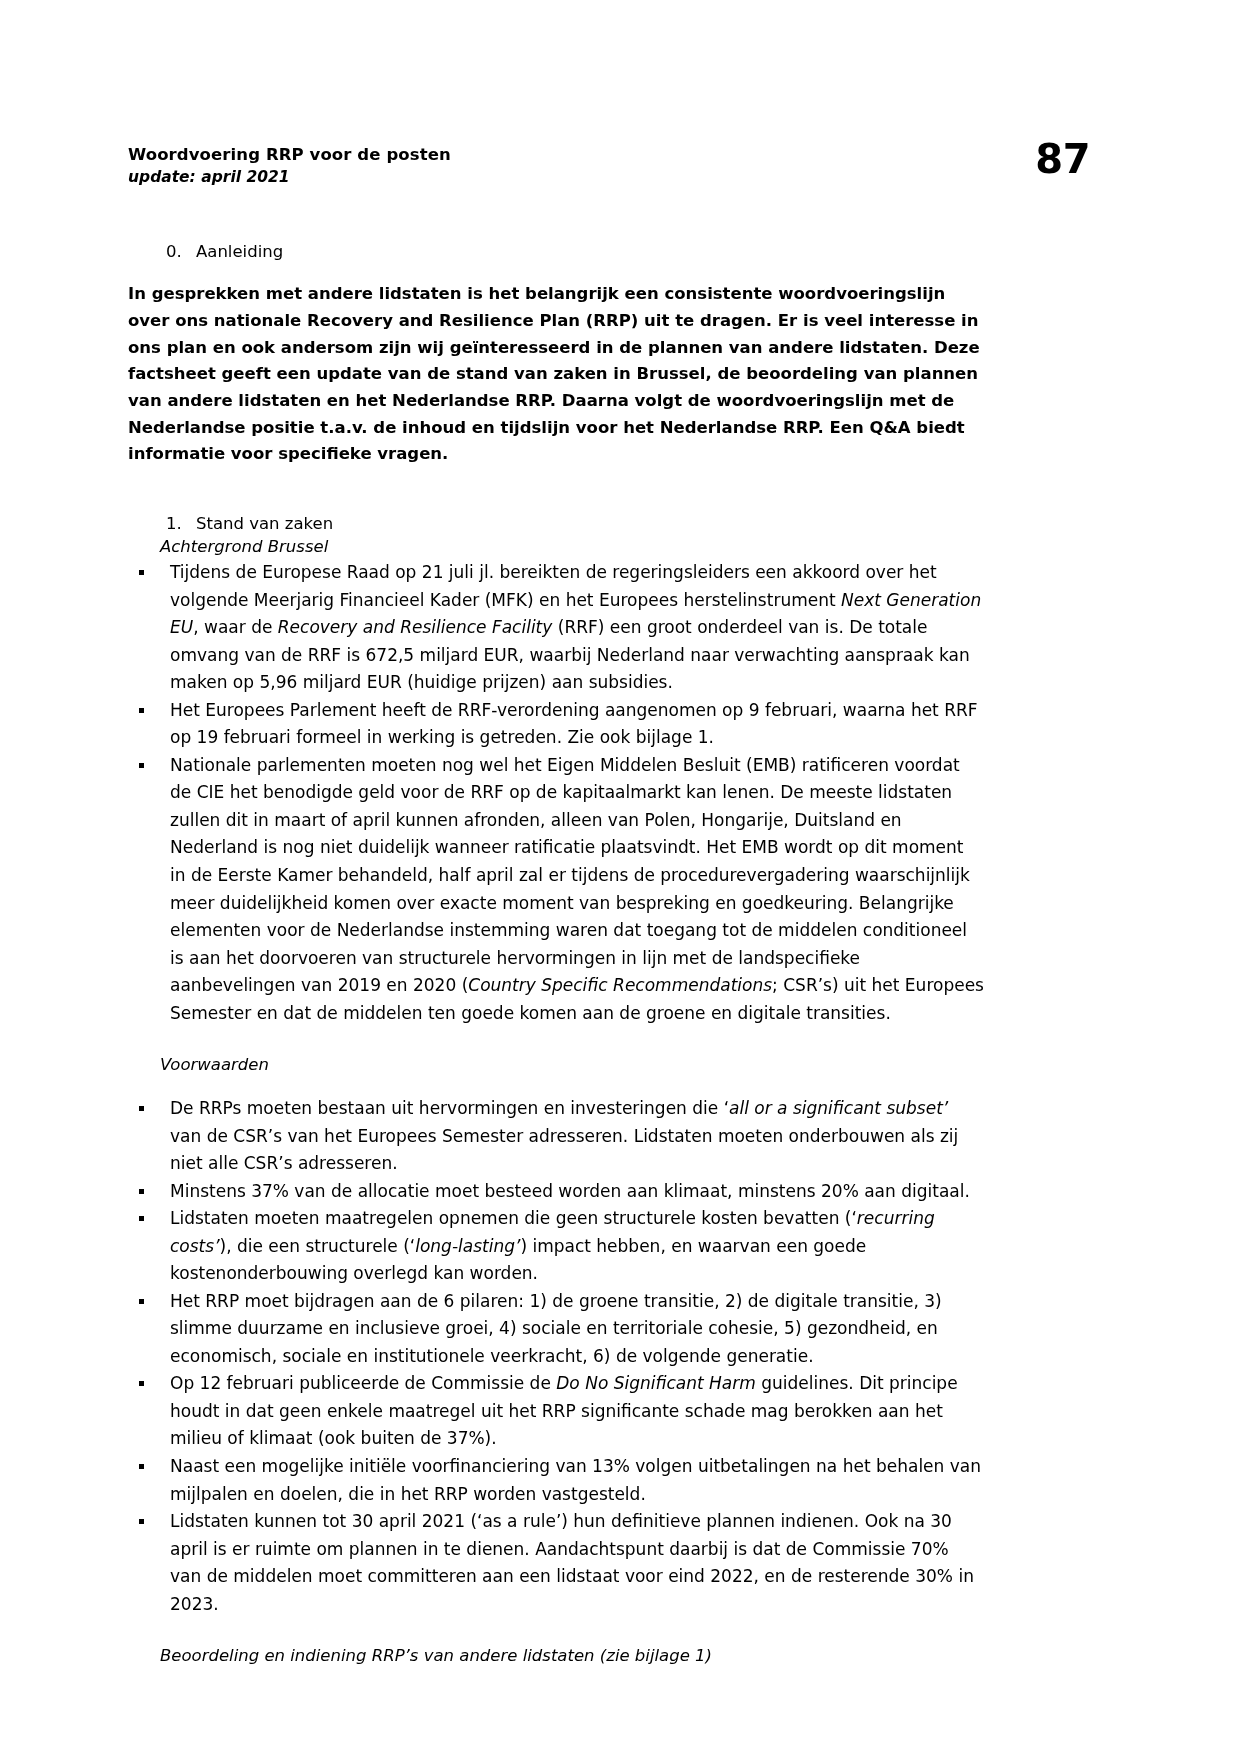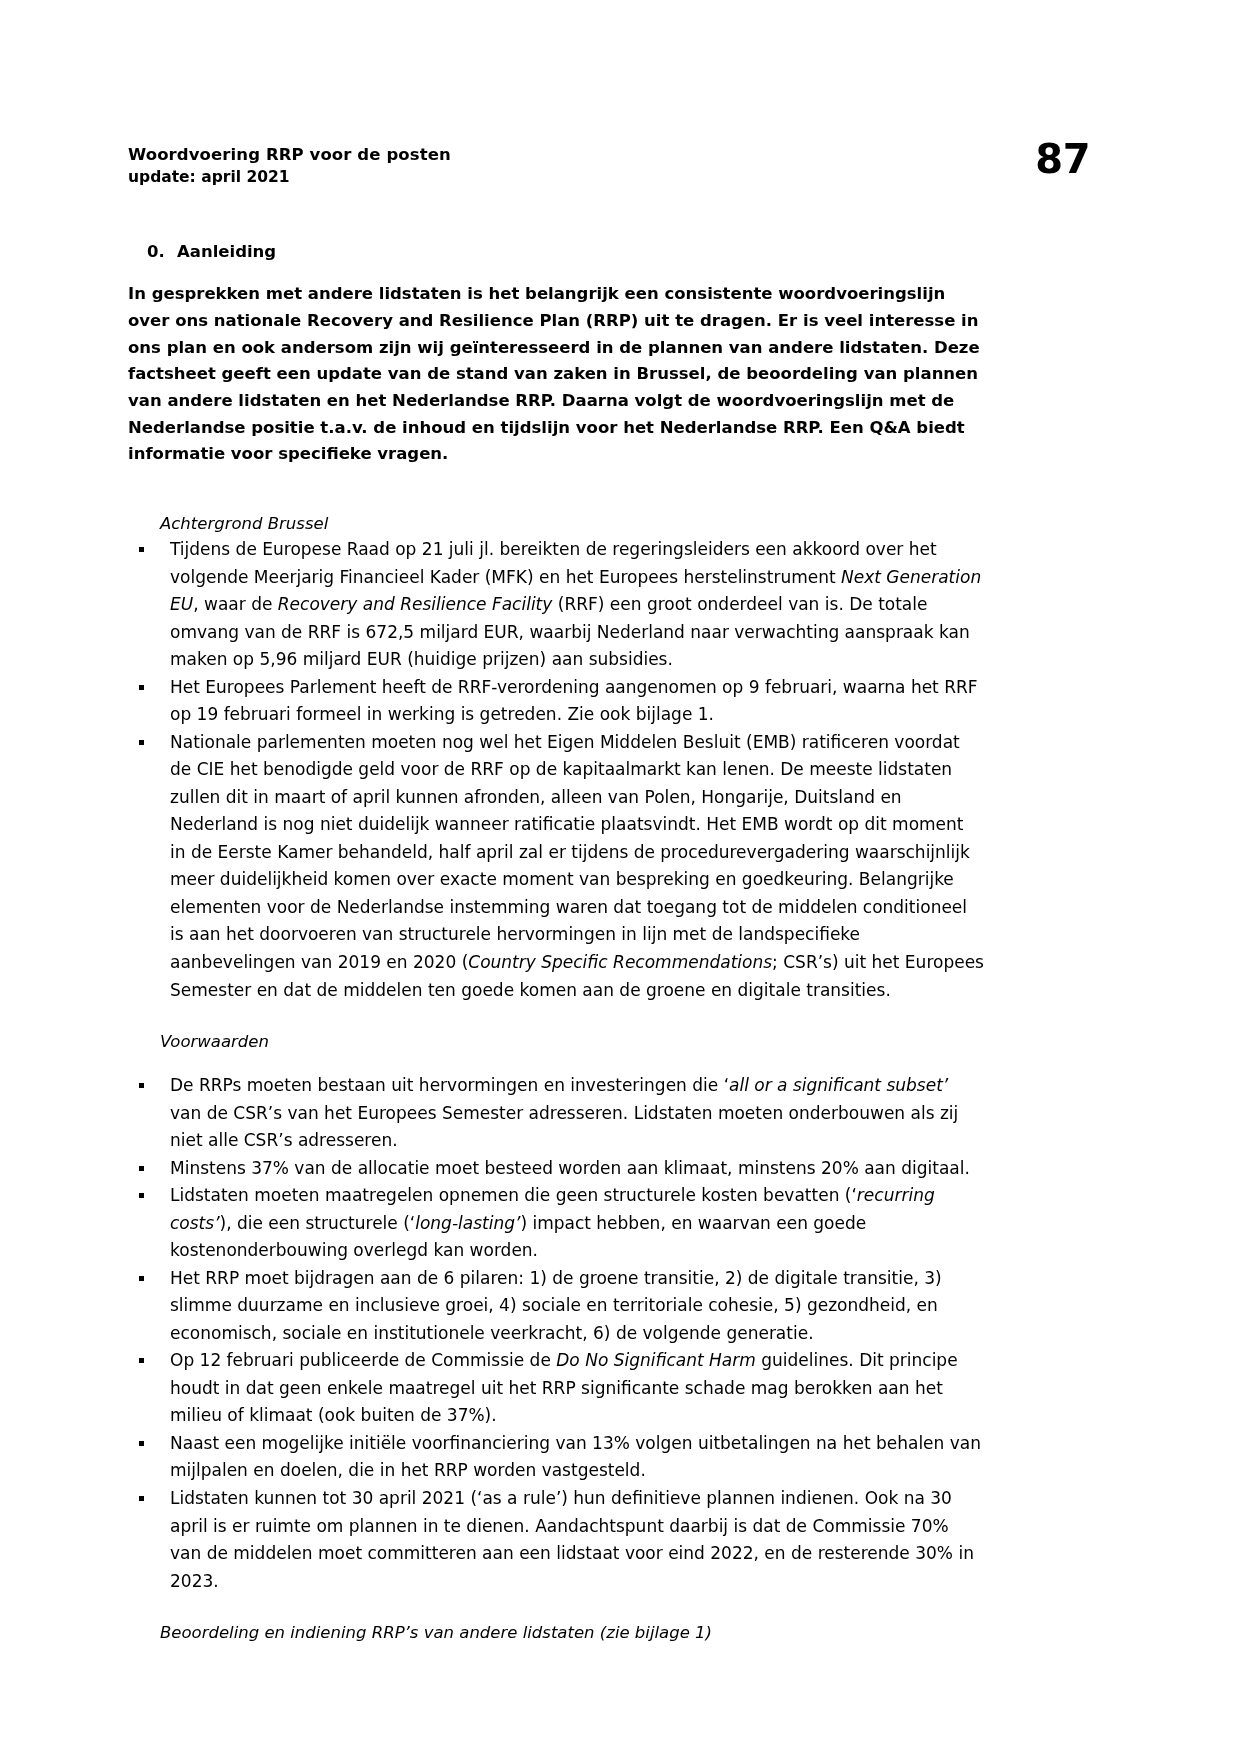--- a/index.html
+++ b/index.html
@@ -36,38 +36,39 @@
     height: 62px;
   }
   .doc-title {
     font-size: 16.5px;
     font-weight: bold;
     letter-spacing: 0.1px;
     line-height: 1.35;
   }
   .doc-subtitle {
     font-size: 15.5px;
+    font-style: italic;
     font-weight: bold;
     line-height: 1.35;
     margin-top: 1px;
   }
   .page-number {
     position: absolute;
     right: -106px;
     top: -8px;
     font-size: 40px;
     font-weight: bold;
     letter-spacing: -0.5px;
   }
 
   
   .section-heading {
     font-size: 16.5px;
-    font-weight: bold;
-    margin-left: 19px;
+    font-weight: normal;
+    margin-left: 38px;
     line-height: 1.4;
   }
   .section-heading .num {
     display: inline-block;
     width: 30px;
   }
   .sub-heading {
     font-size: 16.5px;
     font-style: italic;
     line-height: 1.45;
@@ -129,20 +130,23 @@
     <div class="section-heading">
       <span class="num">0.</span><span>Aanleiding</span>
     </div>
 
     <div class="sp-2"></div>
 
     <p class="body-par">In gesprekken met andere lidstaten is het belangrijk een consistente woordvoeringslijn over ons nationale Recovery and Resilience Plan (RRP) uit te dragen. Er is veel interesse in ons plan en ook andersom zijn wij geïnteresseerd in de plannen van andere lidstaten. Deze factsheet geeft een update van de stand van zaken in Brussel, de beoordeling van plannen van andere lidstaten en het Nederlandse RRP. Daarna volgt de woordvoeringslijn met de Nederlandse positie t.a.v. de inhoud en tijdslijn voor het Nederlandse RRP. Een Q&amp;A biedt informatie voor specifieke vragen.</p>
 
     <div class="sp-5"></div>
 
+    <div class="section-heading">
+      <span class="num">1.</span><span>Stand van zaken</span>
+    </div>
 
     <div class="sub-heading">Achtergrond Brussel</div>
 
     <ul class="bullets" id="achtergrond-list">
         <li><span>Tijdens de Europese Raad op 21 juli jl. bereikten de regeringsleiders een akkoord over het volgende Meerjarig Financieel Kader (MFK) en het Europees herstelinstrument </span><i>Next Generation EU</i><span>, waar de </span><i>Recovery and Resilience Facility</i><span> (RRF) een groot onderdeel van is. De totale omvang van de RRF is 672,5 miljard EUR, waarbij Nederland naar verwachting aanspraak kan maken op 5,96 miljard EUR (huidige prijzen) aan subsidies.</span></li>
         <li><span>Het Europees Parlement heeft de RRF-verordening aangenomen op 9 februari, waarna het RRF op 19 februari formeel in werking is getreden. Zie ook bijlage 1.</span></li>
         <li><span>Nationale parlementen moeten nog wel het Eigen Middelen Besluit (EMB) ratificeren voordat de CIE het benodigde geld voor de RRF op de kapitaalmarkt kan lenen. De meeste lidstaten zullen dit in maart of april  kunnen afronden, alleen van Polen, Hongarije, Duitsland en Nederland is nog niet duidelijk wanneer ratificatie plaatsvindt. Het EMB wordt op dit moment in de Eerste Kamer behandeld, half april zal er tijdens de procedurevergadering waarschijnlijk meer duidelijkheid komen over exacte moment van bespreking en goedkeuring. Belangrijke elementen voor de Nederlandse instemming waren dat toegang tot de middelen conditioneel is aan het doorvoeren van structurele hervormingen in lijn met de landspecifieke aanbevelingen van 2019 en 2020 (</span><i>Country Specific Recommendations</i><span>; CSR’s) uit het Europees Semester en dat de middelen ten goede komen aan de groene en digitale transities.</span></li>
       </ul>
 
     <div class="sp-3"></div>

